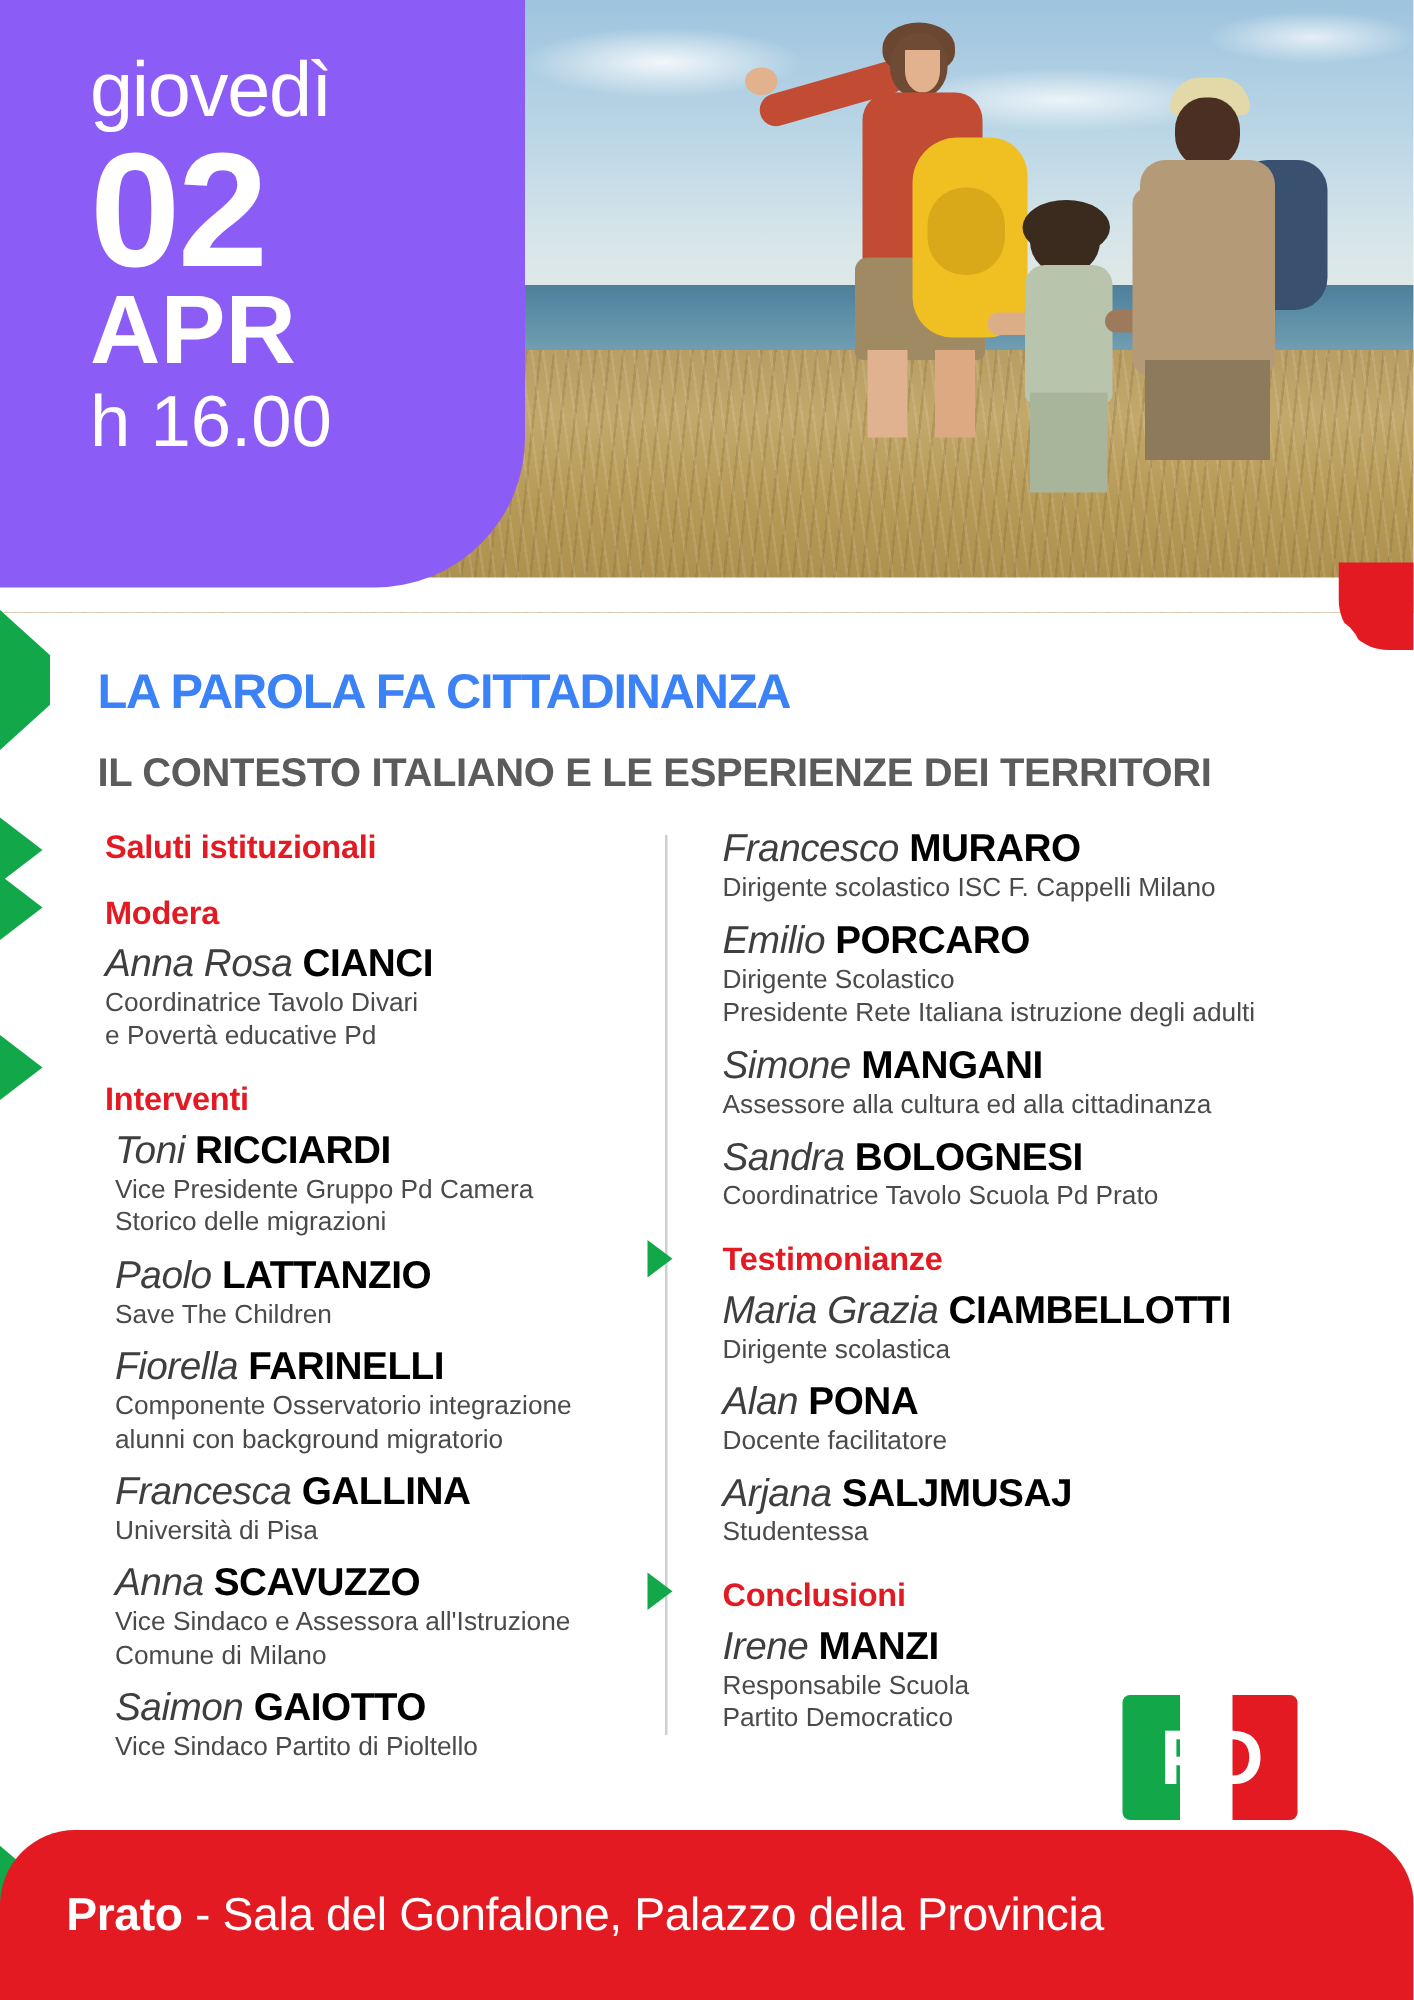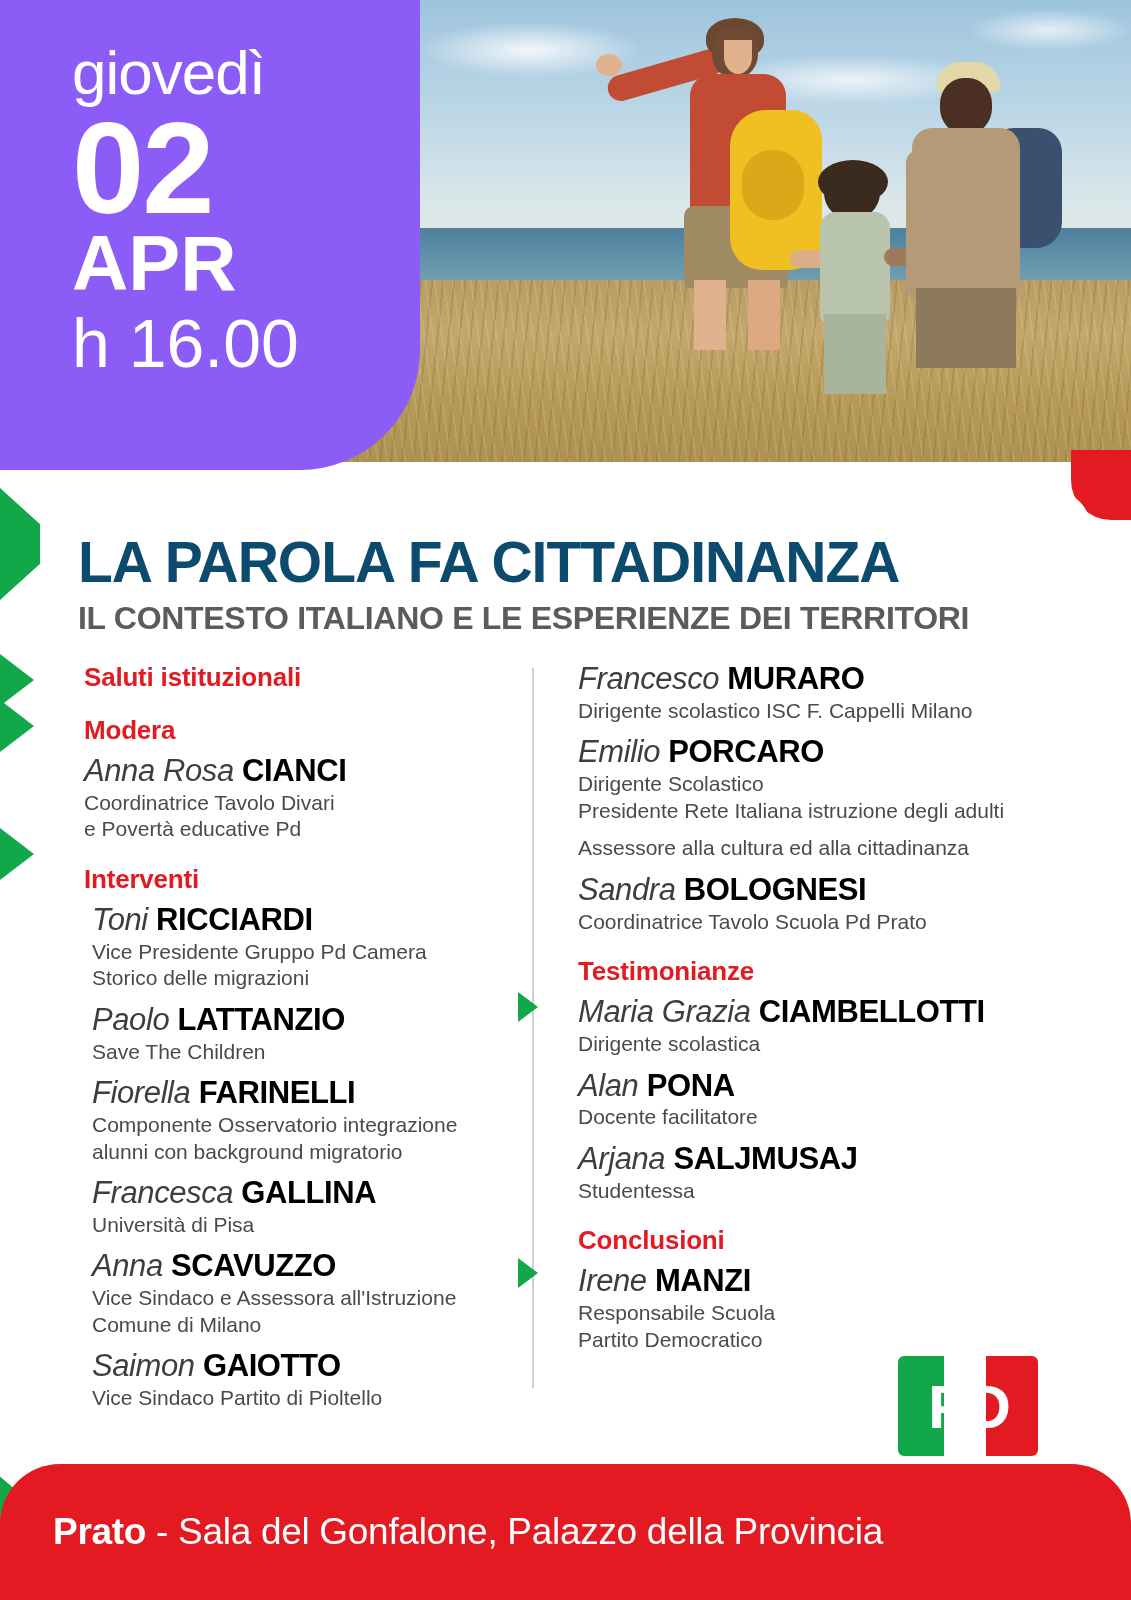--- a/index.html
+++ b/index.html
@@ -92,21 +92,21 @@
   .date-weekday {
     font-size: 62px; line-height: 0.95; font-weight: 400; letter-spacing: -1px;
   }
   .date-day {
     font-size: 130px; line-height: 0.92; font-weight: 800; letter-spacing: -2px; margin-top: 6px;
   }
   .date-month {
     font-size: 78px; line-height: 0.95; font-weight: 800; letter-spacing: 0px; margin-top: -2px;
   }
   .date-time {
-    font-size: 68px; line-height: 1.0; font-weight: 400; margin-top: 8px;
+    font-size: 58px; line-height: 1.0; font-weight: 400; margin-top: 8px;
   }
 
   
   .green-strip {
     position: absolute; left: 0; top: 470px; width: 70px; height: 1010px;
     z-index: 2;
   }
   .chev {
     position: absolute; left: 0;
     width: 0; height: 0;
@@ -131,21 +131,21 @@
   .panel {
     position: absolute; left: 40px; top: 492px;
     width: 1050px; height: 968px;
     background: #fff;
     border-radius: 34px;
     z-index: 3;
   }
   .title {
     position: absolute; left: 78px; top: 534px;
     width: 1000px;
-    font-size: 57px; font-weight: 800; color: #0c4a6e; letter-spacing: -1px;
+    font-size: 39px; font-weight: 800; color: #3b82f6; letter-spacing: -1px;
     line-height: 1.0;
     z-index: 4;
   }
   .subtitle {
     position: absolute; left: 78px; top: 600px;
     width: 1010px;
     font-size: 32px; font-weight: 700; color: #5b5b5b; letter-spacing: -0.3px;
     z-index: 4;
   }
 
@@ -341,20 +341,21 @@
       <div class="person-role">Dirigente scolastico ISC F. Cappelli Milano</div>
     </div>
 
     <div class="person">
       <div class="person-name"><span>Emilio </span><b>PORCARO</b></div>
       <div class="person-role">Dirigente Scolastico</div>
       <div class="person-role">Presidente Rete Italiana istruzione degli adulti</div>
     </div>
 
     <div class="person">
+      <div class="person-name"><span>Simone </span><b>MANGANI</b></div>
       <div class="person-role">Assessore alla cultura ed alla cittadinanza</div>
     </div>
 
     <div class="person">
       <div class="person-name"><span>Sandra </span><b>BOLOGNESI</b></div>
       <div class="person-role">Coordinatrice Tavolo Scuola Pd Prato</div>
     </div>
 
     <div class="section-head gap-top">Testimonianze</div>
 

